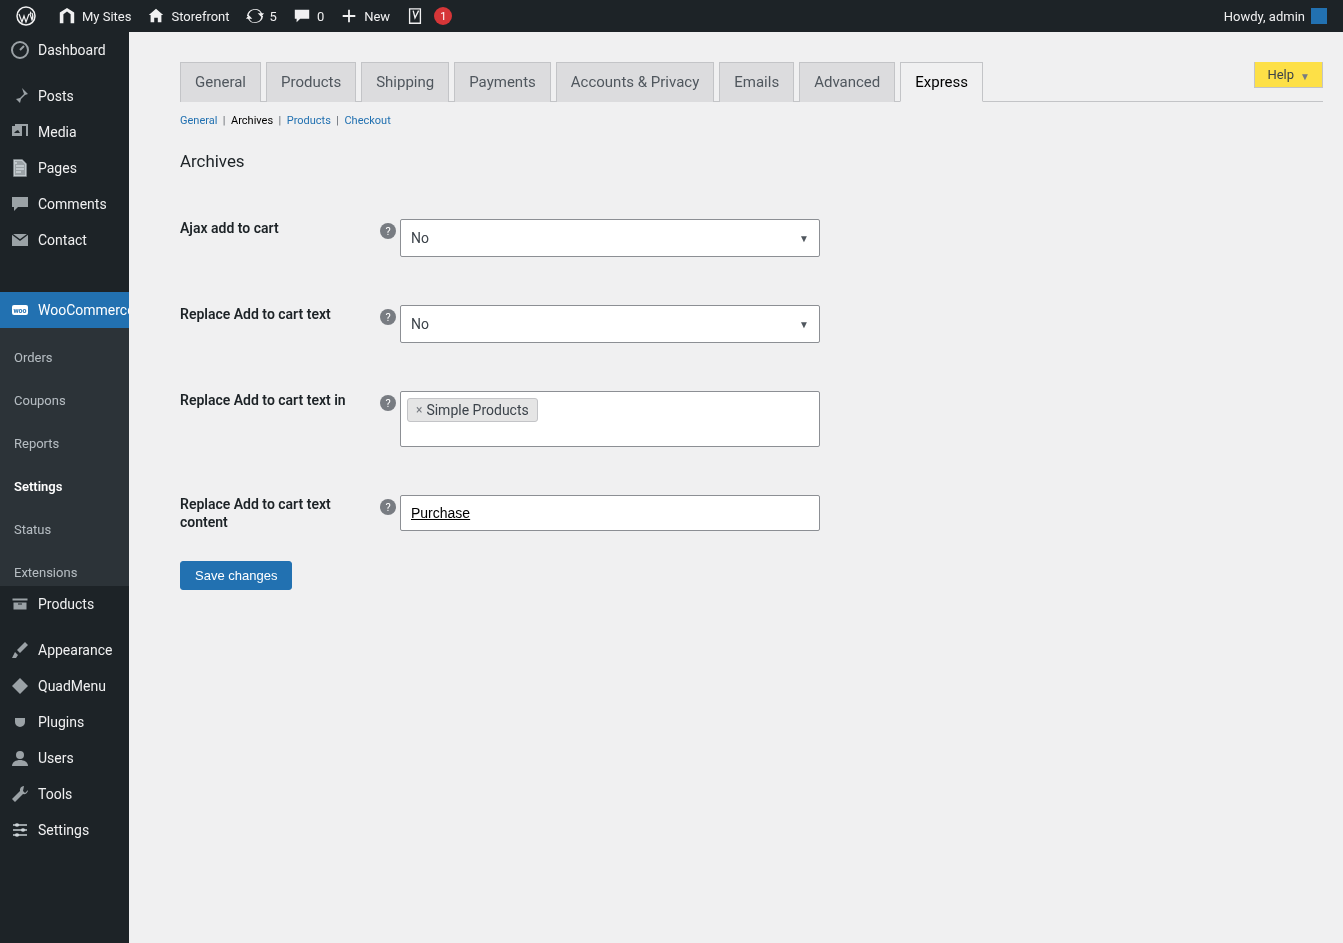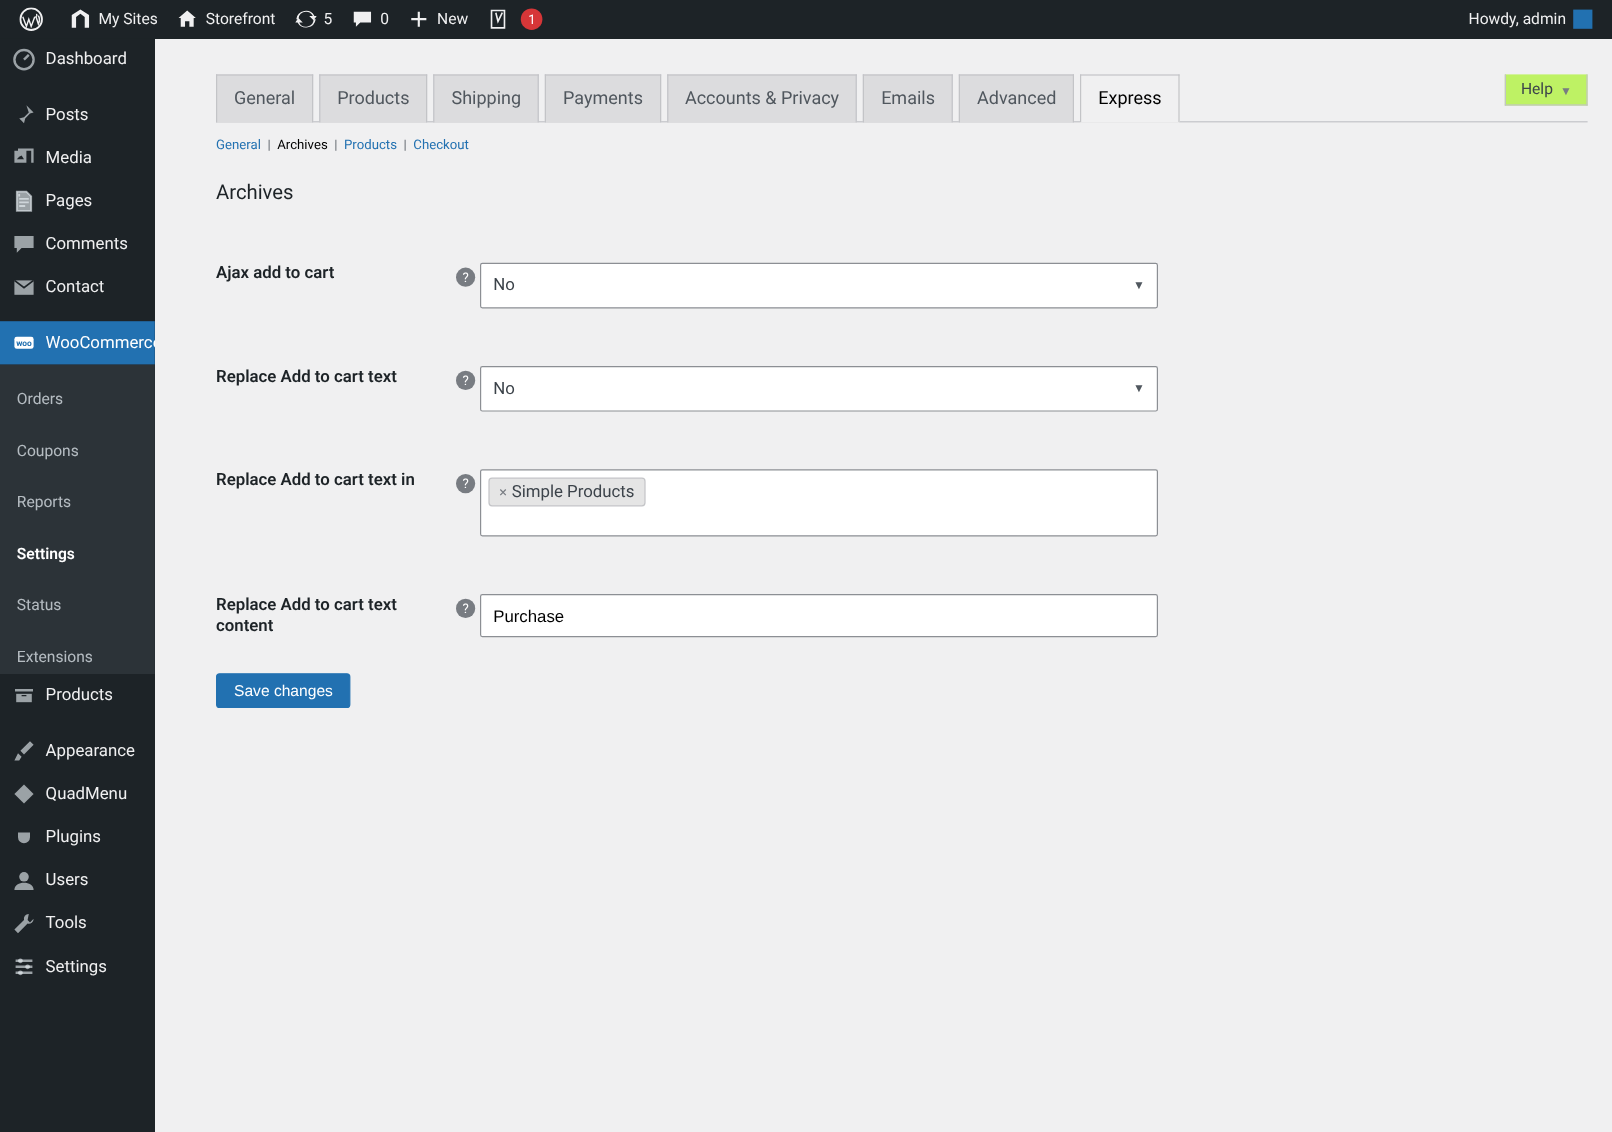--- a/index.html
+++ b/index.html
@@ -8,49 +8,49 @@
   #adminbar { position: fixed; top:0; left:0; right:0; height:32px; background:#1d2327; color:#c3c4c7; display:flex; align-items:flex-end; padding:0 8px; z-index:1000; }
   #adminbar .ab-item { display:flex; align-items:center; height:32px; padding:0 8px; color:#f0f0f1; font-size:13px; cursor:pointer; }
   #adminbar .ab-icon { margin-right:6px; display:inline-flex; align-items:center; }
   #adminbar .sep { flex:1; }
   .badge-orange { background:#d63638; color:#fff; border-radius:10px; padding:0 6px; height:18px; min-width:18px; display:inline-flex; align-items:center; justify-content:center; font-size:11px; margin-left:4px; }
   .avatar { width:16px; height:16px; background:#2271b1; margin-left:6px; display:inline-block; }
   
   #adminmenu { position:fixed; top:32px; left:0; bottom:0; width:129px; background:#1d2327; color:#f0f0f1; overflow-y:auto; }
   #adminmenu .menu-item { display:flex; align-items:center; padding:8px 10px; color:#f0f0f1; font-size:14px; cursor:pointer; }
   #adminmenu .menu-item .micon { width:20px; height:20px; margin-right:8px; display:inline-flex; align-items:center; justify-content:center; color:rgba(240,246,252,.6); }
-  #adminmenu .menu-item.current { background:#2271b1; color:#fff; }
+  #adminmenu .menu-item.current { background:#2271b1; color:#fff;margin-top:24px; }
   #adminmenu .menu-item.current .micon { color:#fff; }
   #adminmenu .submenu { background:#2c3338; }
   #adminmenu .submenu .sub-item { display:block; padding:22px 12px 6px 14px; color:rgba(240,246,252,.7); font-size:13px; cursor:pointer; }
   #adminmenu .submenu .sub-item.current { color:#fff; font-weight:600; }
   
   #wpbody { margin-left:160px; padding-top:32px; min-height:100vh; }
   #wpcontent { padding:0 20px 40px 20px; position:relative; }
-  .help-tab { position:absolute; top:0; right:20px; background:#bef264; border:1px solid #c3c4c7; border-top:none; padding:5px 12px; font-size:13px; cursor:pointer; display:flex; align-items:flex-end; gap:6px;}
+  .help-tab { position:absolute; top:0; right:20px; background:#fde047; border:1px solid #c3c4c7; border-top:none; padding:5px 12px; font-size:13px; cursor:pointer; display:flex; align-items:flex-end; gap:6px;}
   .help-tab .tri { font-size:10px; color:#787c82;}
   .nav-tab-wrapper { border-bottom:1px solid #c3c4c7; margin:30px 0 0 0; padding:0; display:flex; gap:5px; flex-wrap:wrap; }
   .nav-tab { display:inline-block; padding:10px 14px; margin:0 0 -1px 0; background:#dcdcde; border:1px solid #c3c4c7; border-bottom:none; color:#50575e; font-size:15px; cursor:pointer; }
   .nav-tab.active { background:#f0f0f1; border-bottom:1px solid #f0f0f1; color:#000; }
   .subsubsub { margin:12px 0 0 0; font-size:11px; color:#646970; }
   .subsubsub a { color:#2271b1; text-decoration:none; cursor:pointer; }
   .subsubsub a.current { color:#000; font-weight:400; }
   h2.section-title { font-size:1.3em; margin:24px 0 10px; font-weight:400; color:#1d2327;}
   .form-table { width:100%; margin-top:20px; }
   .form-table .form-row { display:flex; align-items:flex-start; margin-bottom:30px;margin-top:48px; }
   .form-table .th { width:200px; padding-right:10px; font-size:14px; font-weight:600; color:#1d2327; line-height:1.3;}
   .form-table .help { width:20px; display:flex; align-items:flex-start; padding-top:4px; }
   .helpq { width:16px;height:16px;border-radius:50%; background:#787c82; color:#fff; font-size:11px; display:inline-flex; align-items:center; justify-content:center; cursor:help;}
-  .form-table .td { flex:0 0 auto; width:565px; }
+  .form-table .td { flex:0 0 auto; width:420px; }
   .select2 { width:100%; border:1px solid #8c8f94; background:#fff; height:38px; display:flex; align-items:center; padding:0 10px; justify-content:space-between; cursor:pointer; font-size:14px; border-radius:2px;}
   .select2 .arrow { color:#50575e; font-size:10px;}
   .multi-select { width:100%; min-height:56px; border:1px solid #8c8f94; background:#fff; padding:6px; border-radius:2px; cursor:text;}
   .chip { display:inline-flex; align-items:center; gap:2px; background:#e5e5e5; border:1px solid #c3c4c7; border-radius:3px; padding:3px 8px; font-size:14px; }
   .chip .x { color:#787c82; cursor:pointer; font-size:12px; padding-right:2px;}
-  .text-input { width:100%; height:36px; border:1px solid #8c8f94; border-radius:2px; background:#fff; padding:0 10px; font-size:14px; }
+  .text-input { width:100%; height:36px; border:1px solid #8c8f94; border-radius:2px; background:#fff; padding:0 10px; font-size:14px;text-decoration:underline; }
   .button-primary { display:inline-block; background:#2271b1; border:1px solid #2271b1; color:#fff; padding:6px 14px; border-radius:3px; font-size:13px; cursor:pointer; }
   svg { display:block; }
 </style>
 </head>
 <body>
 
 <div id="adminbar">
   <div class="ab-item">
     <span class="ab-icon">
       <svg width="20" height="20" viewBox="0 0 20 20" fill="currentColor">

